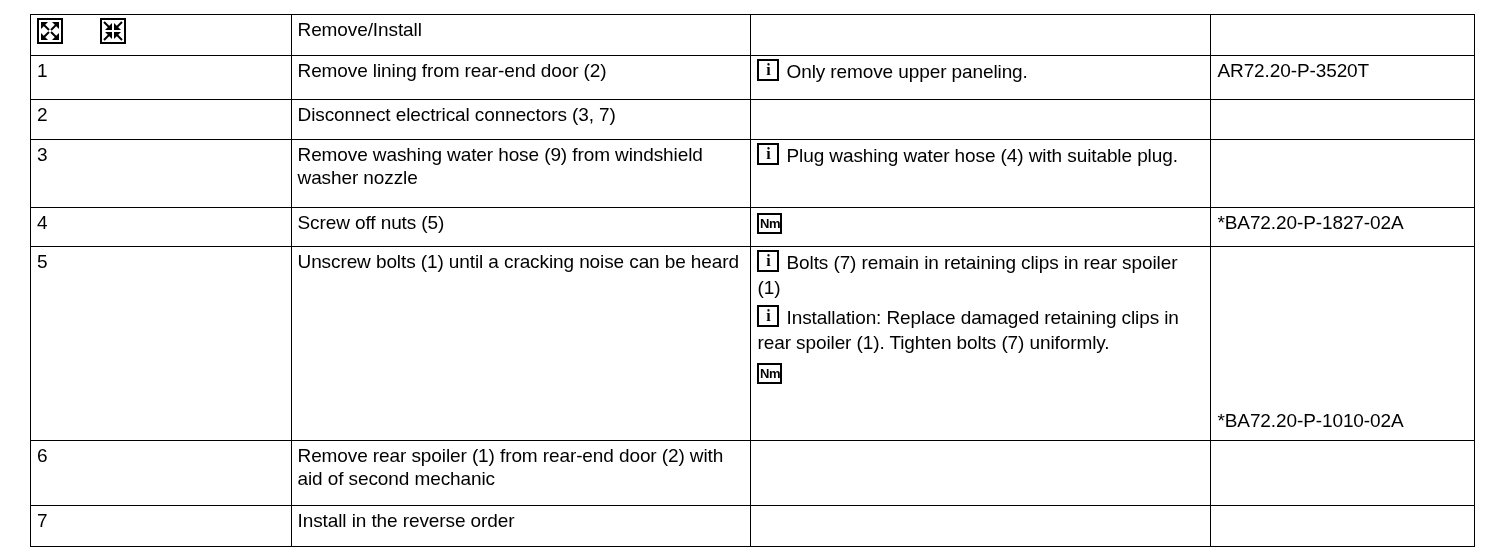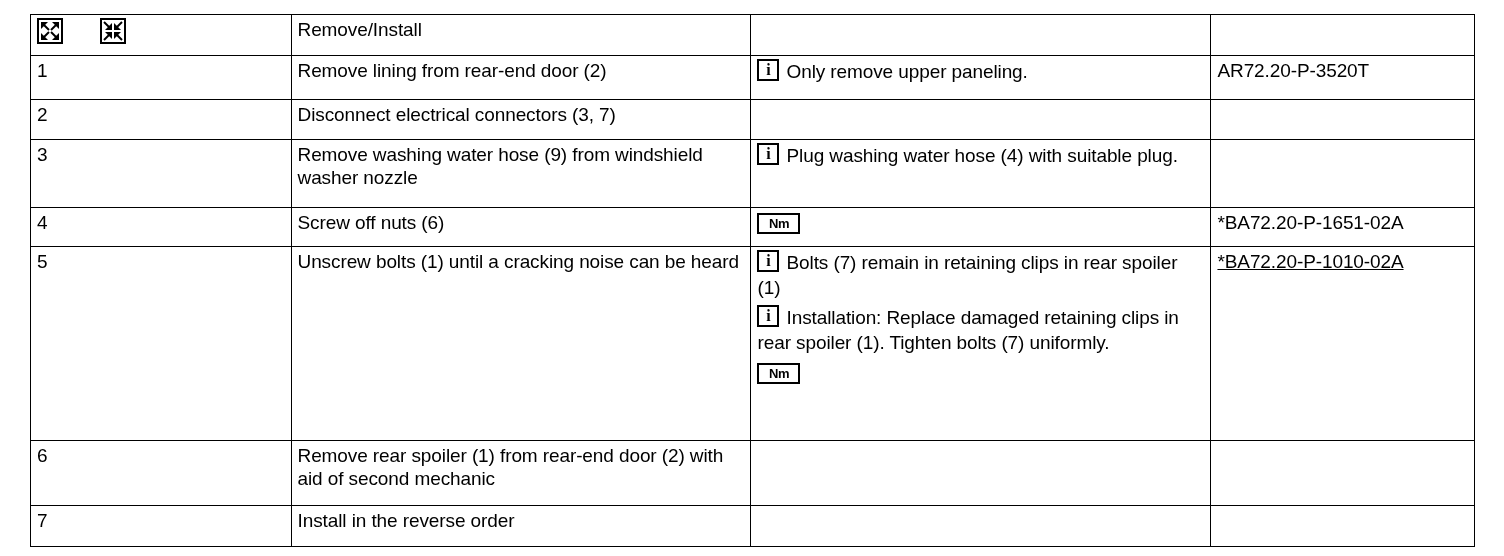--- a/index.html
+++ b/index.html
@@ -84,21 +84,21 @@
     font-size: 16px;
     line-height: 18px;
     text-align: center;
     font-family: "Liberation Serif", serif;
     position: relative;
     top: -2px;
     margin-right: 7px;
   }
 
   .icon-nm {
-    width: 43px;
+    width: 25px;
     height: 21px;
     font-weight: bold;
     font-size: 13px;
     line-height: 17px;
     text-align: center;
     letter-spacing: -0.5px;
     font-family: "Liberation Sans", sans-serif;
   }
 
   .note-line {
@@ -109,25 +109,24 @@
 
   .note-text { vertical-align: middle; text-align: right; }
 
   .nm-wrap { display: block; margin-top: 6px; }
 
   
   .ref-bottom {
     height: 100%;
     display: flex;
     flex-direction: column;
-    justify-content: flex-start;
+    justify-content: flex-end;
     min-height: 178px;
     padding-bottom: 4px;
     box-sizing: border-box;
-    text-decoration: underline;
   }
 
   .head-icons { white-space: nowrap; }
 </style>
 </head>
 <body>
 
 <table id="proc-table">
   <colgroup>
     <col class="col-step">
@@ -232,27 +231,27 @@
       <td>
         <span class="cell-inner"></span>
       </td>
     </tr>
 
     <tr class="r-4">
       <td>
         <span class="step-num">4</span>
       </td>
       <td>
-        <span class="cell-inner">Screw off nuts (6)</span>
+        <span class="cell-inner">Screw off nuts (5)</span>
       </td>
       <td>
         <span class="icon-box icon-nm">Nm</span>
       </td>
       <td>
-        <span class="cell-inner">*BA72.20-P-1651-02A</span>
+        <span class="cell-inner">*BA72.20-P-1827-02A</span>
       </td>
     </tr>
 
     <tr class="r-5">
       <td>
         <span class="step-num">5</span>
       </td>
       <td>
         <span class="cell-inner">Unscrew bolts (1) until a cracking noise can be heard</span>
       </td>

